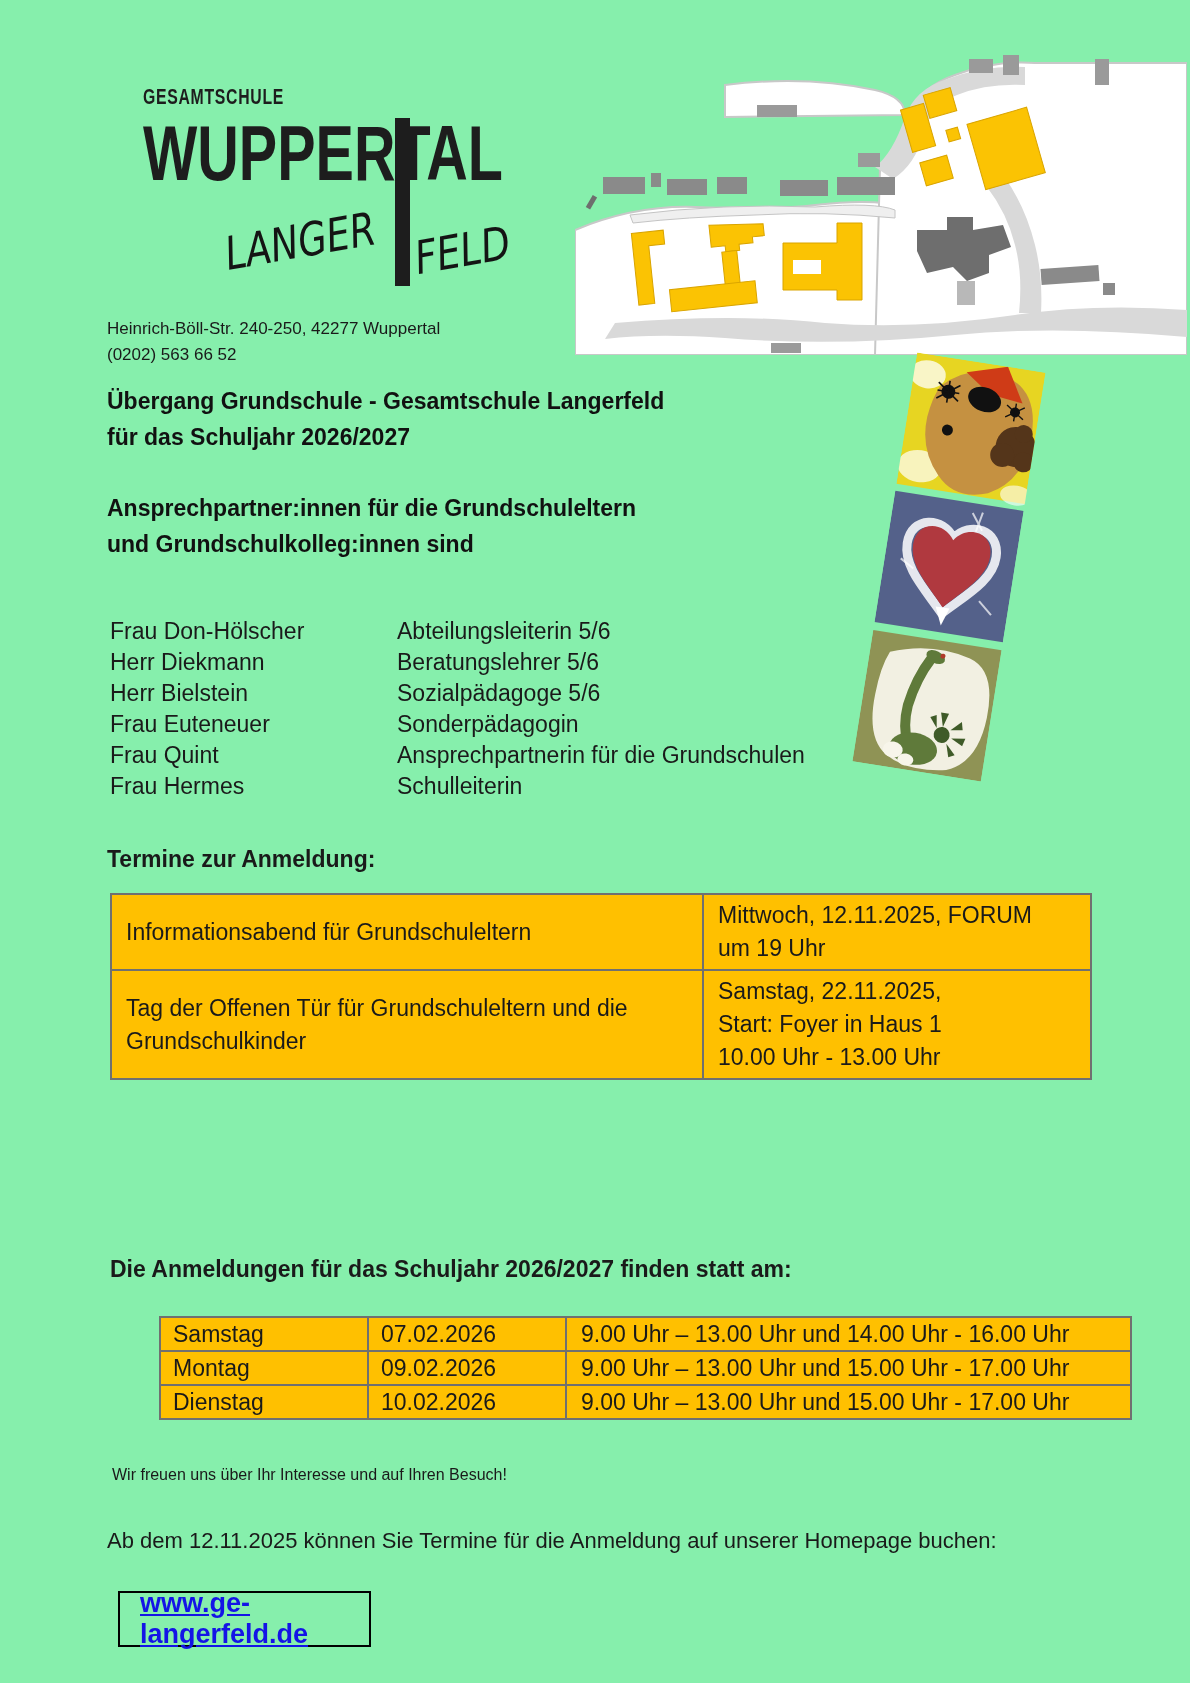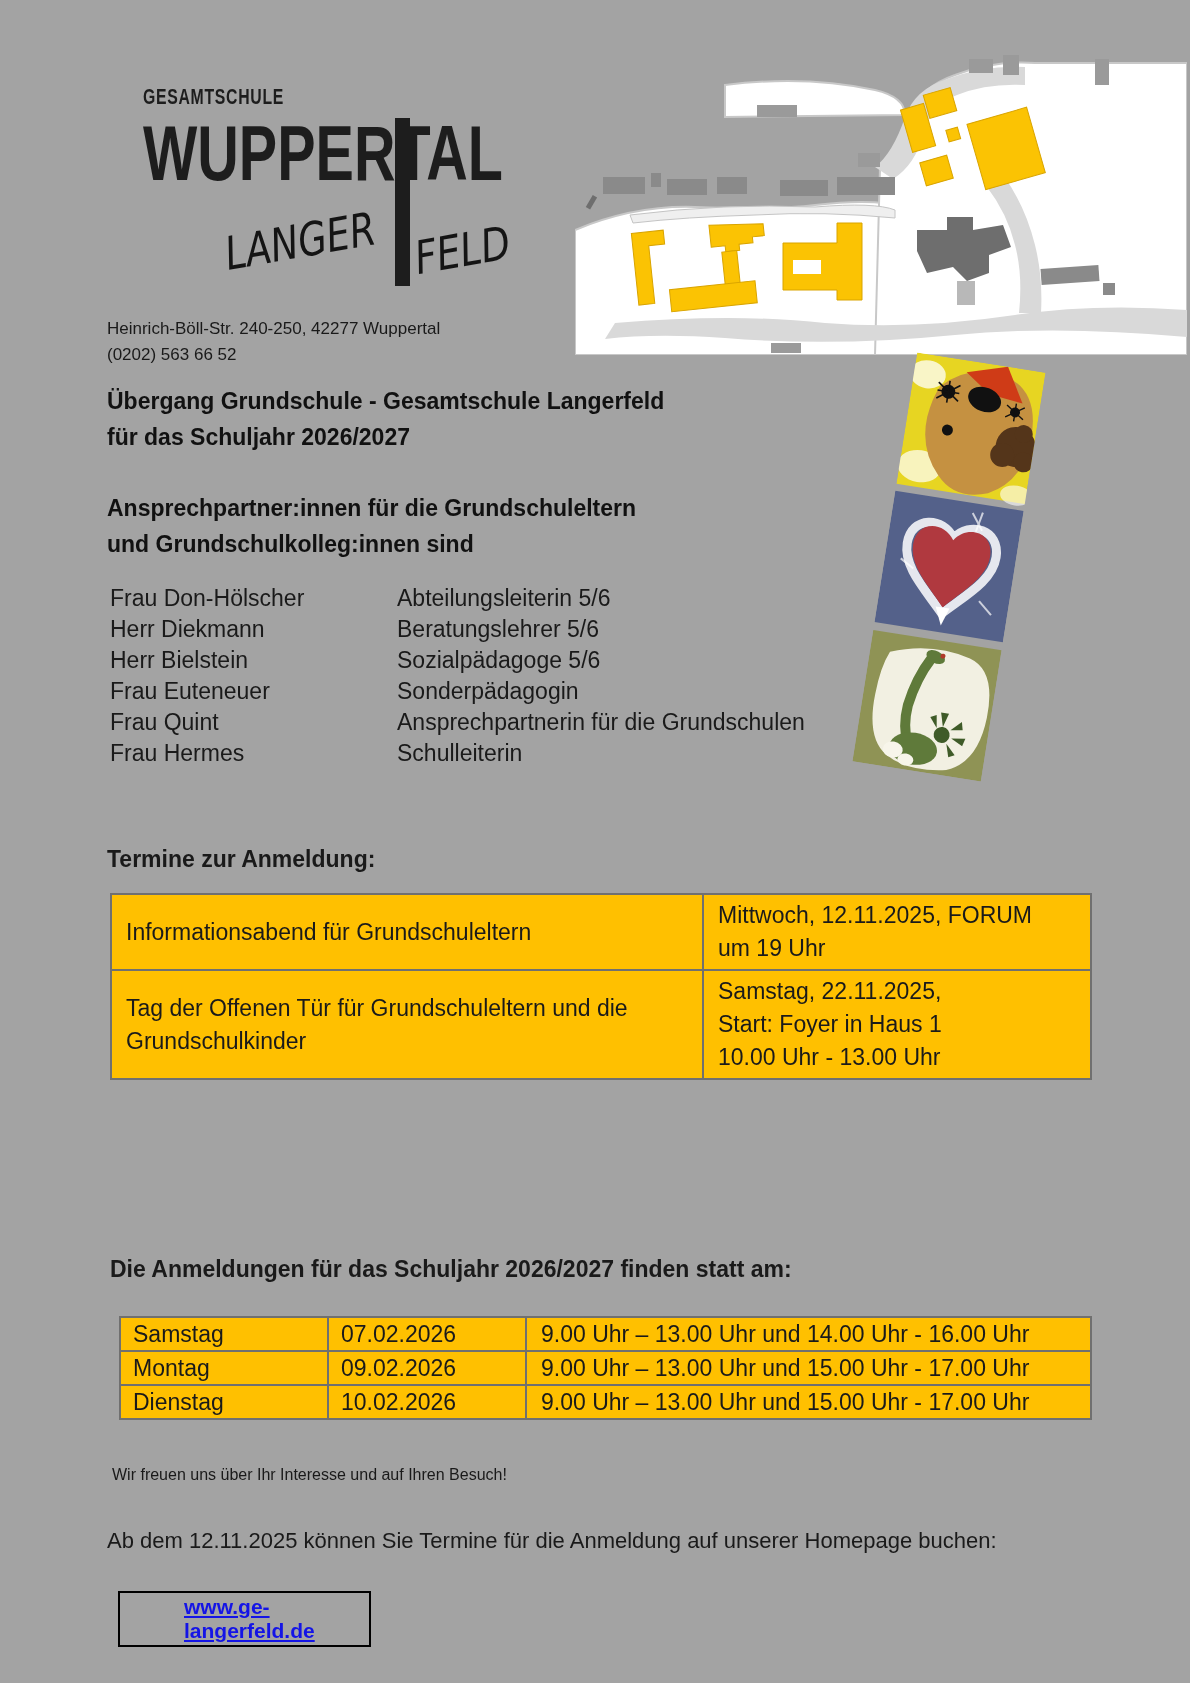--- a/index.html
+++ b/index.html
@@ -11,62 +11,62 @@
     --map-road:#D9D9D9;
     --art-yellow:#E7D522;
     --art-blue:#54618A;
     --art-olive:#8F9355;
     --art-red:#B0393F;
   }
   *{margin:0;padding:0;box-sizing:border-box;}
   html,body{background:#777;}
   .page{
     position:relative;width:1190px;height:1683px;margin:0 auto;
-    background:#a3a3a3;overflow:hidden;
+    background:#86efac;overflow:hidden;
     font-family:"Liberation Sans","DejaVu Sans",sans-serif;color:#1a1a1a;
   }
   .abs{position:absolute;}
   
   #logo{left:100px;top:76px;width:420px;height:220px;}
   
   #address{left:107px;top:316px;font-size:17px;line-height:26px;color:#1a1a1a;}
   
   .h-block{font-size:23px;font-weight:bold;line-height:36px;color:#111;}
   #heading-uebergang{left:107px;top:383px;}
   #heading-ansprech{left:107px;top:490px;}
   #heading-termine{left:107px;top:846px;font-size:23px;font-weight:bold;}
   #heading-anmeldungen{left:110px;top:1256px;font-size:23px;font-weight:bold;}
   
-  #contacts{left:110px;top:583px;font-size:23px;line-height:31px;}
+  #contacts{left:110px;top:616px;font-size:23px;line-height:31px;}
   .contact-row{display:flex;}
   .contact-name{width:287px;flex:0 0 287px;}
   
   table{border-collapse:collapse;table-layout:fixed;}
   #termine-table{left:110px;top:893px;}
   #termine-table table{width:980px;border:2px solid #3F3F3F;}
   #termine-table td{border:2px solid #707070;vertical-align:middle;padding:4px 14px;}
   #termine-table td.l{width:592px;font-size:23px;line-height:33px;}
   #termine-table td.r{width:388px;font-size:23px;line-height:33px;white-space:pre-line;}
   #termine-table td.r.small{font-size:18px;}
   #termine-table tr.h69{height:69px;}
   #termine-table tr.h106{height:106px;}
   #termine-table tr.hl td{background:var(--highlight);}
   #anmeldung-table{left:119px;top:1316px;}
-  #anmeldung-table table{width:971px;border:2px solid #000000;}
+  #anmeldung-table table{width:971px;border:2px solid #000000;margin-left:40px;}
   #anmeldung-table td{border:2px solid #707070;background:var(--highlight);
     font-size:23px;line-height:30px;height:34px;vertical-align:middle;padding:0 12px;}
   #anmeldung-table td.c1{width:208px;}
   #anmeldung-table td.c2{width:198px;}
   #anmeldung-table td.c3{width:565px;padding-left:14px;}
   
   #footer-interest{left:112px;top:1466px;font-size:16px;}
   #footer-booking{left:107px;top:1528px;font-size:22px;}
   #link-box{left:118px;top:1591px;width:253px;height:56px;border:2px solid #000;
     display:flex;align-items:center;padding-left:20px;}
-  #link-box a{color:var(--link);font-size:21px;font-weight:bold;text-decoration:underline;margin-left:44px;}
+  #link-box a{color:var(--link);font-size:27px;font-weight:bold;text-decoration:underline;}
   
   #campus-map{left:575px;top:55px;width:612px;height:300px;}
   #art-strip{left:884px;top:360px;width:130px;height:414px;transform:rotate(9deg);transform-origin:50% 50%;}
 </style>
 </head>
 <body>
 
 <div class="page">
 
   <svg id="logo" class="abs" viewBox="0 0 420 220" xmlns="http://www.w3.org/2000/svg">

